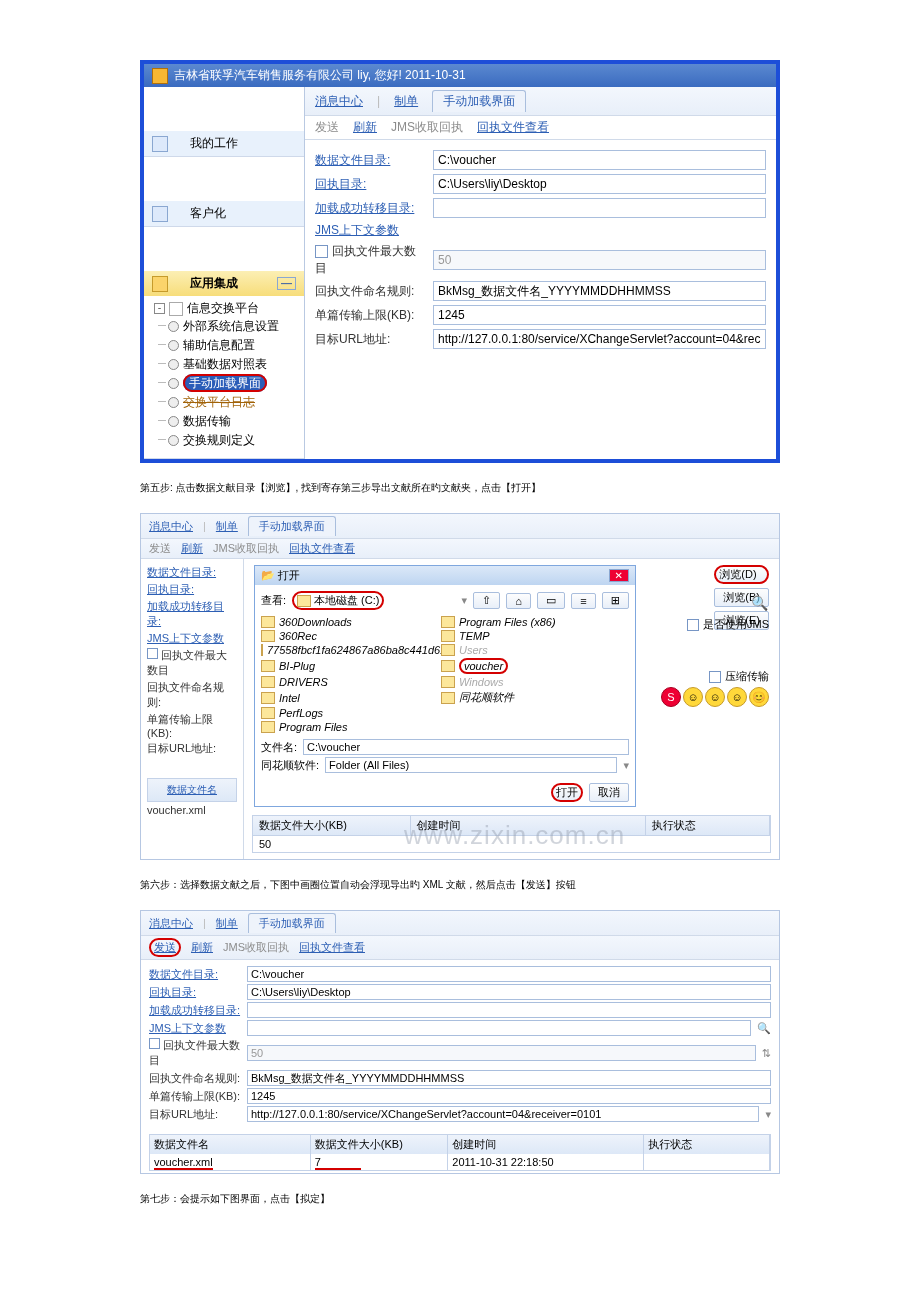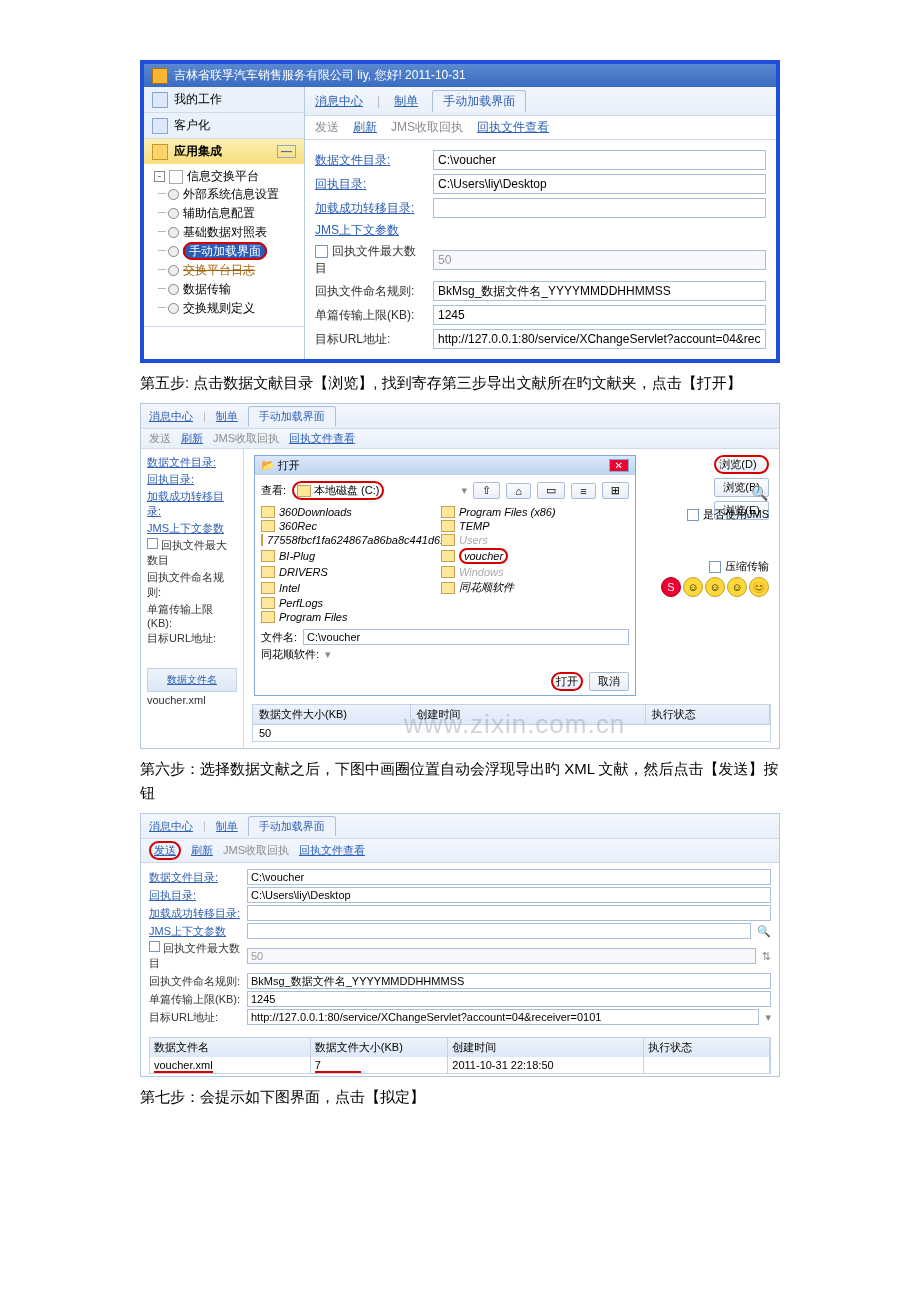--- a/index.html
+++ b/index.html
@@ -17,21 +17,21 @@
     background: linear-gradient(#5b89d0, #3a6bc0);
     color: #fff;
     padding: 3px 8px;
     font-size: 12px;
     display: flex; align-items: center; gap: 6px;
   }
   .title-bar .ic { width: 14px; height: 14px; background: #f7b733; border: 1px solid #b0700b; display: inline-block; }
   .app-body { display: flex; }
   .nav-pane { width: 160px; border-right: 1px solid #b9c9e2; background: #fff; font-size: 12px; }
   .nav-block { border-bottom: 1px solid #cfd9ea; }
-  .nav-head { padding: 4px 8px; display: flex; align-items: center; gap: 6px; }
+  .nav-head { padding: 4px 8px; display: flex; align-items: center; gap: 22px; margin-top: 44px; }
   .nav-head.blue { background: #e8f1fc; }
   .nav-head.yellow { background: linear-gradient(#fcefb4,#f7dd7a); font-weight: bold; }
   .nav-head .sq { width: 14px; height: 14px; background: #dde9fb; border: 1px solid #8aa7d1; display: inline-block; }
   .nav-head .sq.y { background: #fbd46b; border-color: #c69b2b; }
   .nav-head .min { margin-left: auto; color: #4a6aa4; font-size: 11px; border:1px solid #8aa7d1; padding:0 3px; line-height:11px; }
   .tree { padding: 4px 4px 8px 10px; }
   .tree ul { list-style: none; margin: 0; padding-left: 14px; }
   .tree li { position: relative; padding: 1px 0; }
   .tree li::before { content: ""; position: absolute; left: -10px; top: 8px; width: 8px; height: 1px; background: #bbb; }
   .tree-root { display:flex; align-items:center; gap:4px; }
@@ -48,21 +48,21 @@
   .tab-btn { background: #eef3fb; border:1px solid #a9bedd; border-bottom:none; padding:2px 10px; border-radius:3px 3px 0 0; color:#2d5fb4; }
   .form-area { padding: 6px 10px; }
   .form-row { display: flex; align-items: center; margin: 4px 0; gap: 8px; }
   .form-row .lbl { width: 110px; color: #2d5fb4; text-decoration: underline; }
   .form-row .lbl.plain { text-decoration: none; color:#333; }
   .form-row .lbl .cb { width:11px; height:11px; border:1px solid #7796c5; display:inline-block; margin-right:4px; vertical-align:middle; }
   .form-row input.txt { flex: 1; border:1px solid #a9bedd; padding:2px 4px; font-size:12px; background:#fff; }
   .form-row input.txt.gray { color:#999; background:#f6f8fb; }
   .mini-btn { border:1px solid #a9bedd; background:linear-gradient(#fdfdfd,#e8eff9); padding:1px 8px; font-size:11px; border-radius:2px; cursor:pointer; }
 
-  .step-text { margin: 8px 0; font-size: 15px; line-height: 1.6; }
+  .step-text { margin: 17px 0; font-size: 10px; line-height: 1.6; }
 
   
   .shot2 { border:1px solid #b6c7e2; font-size:11px; }
   .shot2 .side2 { width:90px; padding:4px 6px; border-right:1px solid #d0dae9; }
   .shot2 .side2 div { color:#2d5fb4; text-decoration:underline; margin:2px 0; }
   .shot2 .side2 div.nu { text-decoration:none; color:#333; }
   .shot2 .bar2 { display:flex; align-items:center; gap:10px; padding:2px 8px; border-bottom:1px solid #d0dae9; background:linear-gradient(#f3f7fd,#e8eff9); }
   .dialog { position: relative; margin: 6px 10px 8px; border:1px solid #7fa7de; background:#fff; }
   .dlg-title { background: linear-gradient(#dbe8f8,#bed5f1); padding:2px 6px; display:flex; justify-content:space-between; align-items:center;gap:17px; }
   .dlg-close { background:#e03; color:#fff; padding:0 5px; font-size:10px; border:1px solid #8aa7d1; }
@@ -326,20 +326,21 @@
                 <span class="folder-ic"></span>
                 <span>Program Files</span>
               </div>
           </div>
           <div class="dlg-row">
             <span>文件名:</span>
             <input class="txt" style="flex: 1 1 0%; border: 1px solid rgb(169, 190, 221); padding: 1px 3px; font-size: 11px;" value="C:\voucher">
           </div>
           <div class="dlg-row">
             <span>同花顺软件:</span>
+            <input class="txt" style="flex: 1 1 0%; border: 1px solid rgb(169, 190, 221); padding: 1px 3px; font-size: 11px;" value="Folder (All Files)">
             <span style="color:#888">▾</span>
           </div>
         </div>
         <div class="dlg-btns">
           <span class="mini-btn redring">打开</span>
           <span class="mini-btn">取消</span>
         </div>
       </div>
 
       <div class="thead" style="margin:0 8px">

